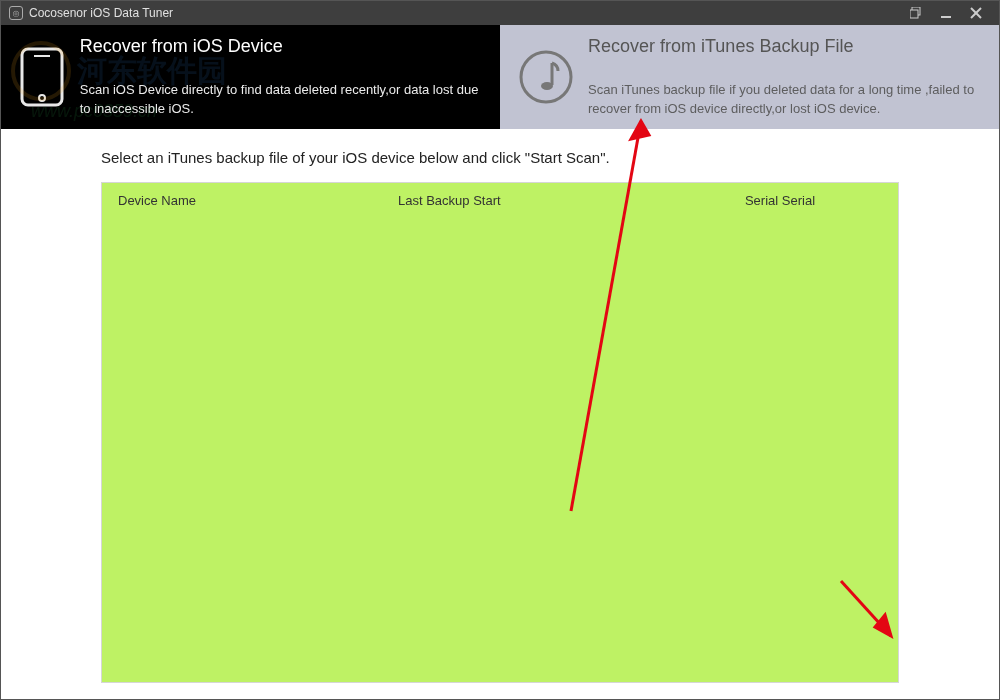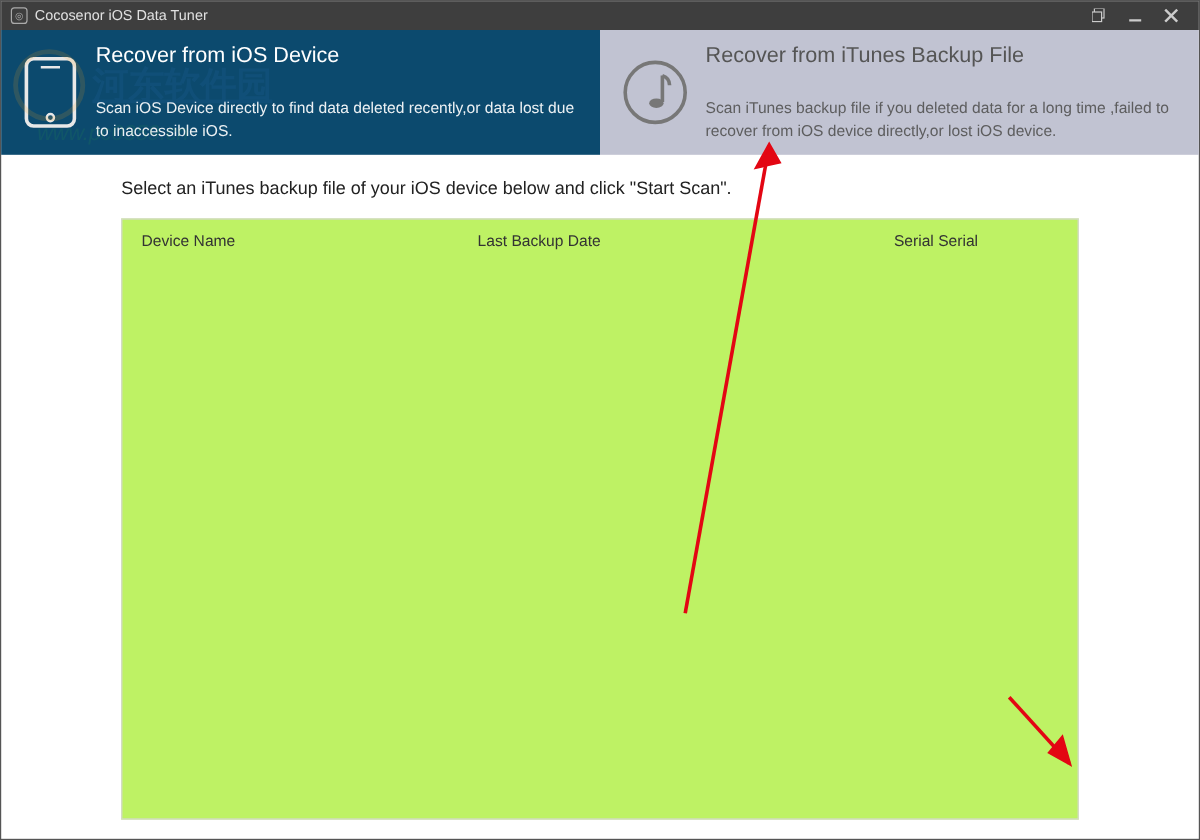--- a/index.html
+++ b/index.html
@@ -5,41 +5,41 @@
   * { margin: 0; padding: 0; box-sizing: border-box; font-family: Arial, "Microsoft YaHei", sans-serif; }
   html, body { width: 1000px; height: 700px; overflow: hidden; background: #fff; }
   .window { width: 1000px; height: 700px; border: 1px solid #555; display: flex; flex-direction: column; position: relative; }
   .titlebar { height: 24px; background: #3e3e3e; color: #e0e0e0; display: flex; align-items: center; padding: 0 8px; font-size: 12px; }
   .titlebar .app-icon { width: 14px; height: 14px; border: 1px solid #aaa; border-radius: 3px; margin-right: 6px; display:flex;align-items:center;justify-content:center;font-size:8px;color:#aaa; }
   .titlebar .title { flex: 1; }
   .titlebar .win-btns { display: flex; gap: 0; }
   .titlebar .win-btn { width: 30px; height: 24px; display: flex; align-items: center; justify-content: center; cursor: pointer; color:#ddd; font-size:13px; }
   .tabs { height: 104px; display: flex; }
   .tab { flex: 1; display: flex; align-items: center; padding: 16px 18px; cursor: pointer; }
-  .tab.inactive { background: #0c4a6e; color: #fff; }
+  .tab.inactive { background: #000000; color: #fff; }
   .tab.active { background: #c1c3d2; color: #555; }
   .tab .tab-icon { width: 60px; height: 60px; margin-right: 14px; display:flex;align-items:center;justify-content:center; }
   .tab.inactive .tab-icon svg { stroke: #e8e8e8; fill: none; }
   .tab.active .tab-icon svg { stroke: #777; fill: none; }
   .tab .tab-text .t-title { font-size: 18px; font-weight: 500; margin-bottom: 4px; }
   .tab .tab-text .t-desc { font-size: 13px; line-height: 1.4; opacity: .92; margin-top: 24px; }
   .content { flex: 1; padding: 20px 100px 16px 100px; display: flex; flex-direction: column; }
   .instruction { font-size: 15px; font-weight: normal; color: #222; margin-bottom: 16px; }
   .list-box { flex: 1; border: 1px solid #d6d6d6; background: #bef264; overflow-y:auto; }
   .list-header { display: flex; padding: 10px 16px; font-size: 13px; color: #333; }
   .col-name { flex: 0 0 280px; }
   .col-date { flex: 0 0 280px; }
   .col-serial { flex: 1; text-align:center; }
   .footer { display: flex; align-items: center; margin-top: 18px; }
   .note { color: #d77a2a; font-size: 13px; line-height: 1.4; max-width: 520px; }
   .start-btn { margin-left: auto; background: #7e7e7e; color: #fff; font-size: 22px; padding: 18px 38px; cursor: pointer; border:none; }
   
   .watermark { position: absolute; top: 40px; left: 10px; opacity: .15; pointer-events:none; }
   .watermark .wm-logo { width:60px;height:60px;border:4px solid #f7a51c;border-radius:50%; display:inline-block;vertical-align:middle;}
-  .watermark .wm-text { font-size:30px; color:#2b6fb3; font-weight:bold; vertical-align:middle; margin-left:6px;text-decoration:underline;}
+  .watermark .wm-text { font-size:30px; color:#2b6fb3; font-weight:bold; vertical-align:middle; margin-left:6px;}
   .watermark .wm-url { display:block; font-size:18px; color:#2b9a4a; margin-left:20px; font-style:italic;}
   
   .arrow { position:absolute; pointer-events:none; }
   .arrow svg line, .arrow svg polygon { stroke:#e30613; fill:#e30613; stroke-width:3; }
 </style>
 </head>
 <body>
 
 <div class="window">
 
@@ -95,21 +95,21 @@
         <div class="t-desc">Scan iTunes backup file if you deleted data for a long time ,failed to recover from iOS device directly,or lost iOS device.</div>
       </div>
     </div>
   </div>
 
   <div class="content">
     <div class="instruction">Select an iTunes backup file of your iOS device below and click "Start Scan".</div>
     <div class="list-box">
       <div class="list-header">
         <div class="col-name">Device Name</div>
-        <div class="col-date">Last Backup Date</div>
+        <div class="col-date">Last Backup Start</div>
         <div class="col-serial">Serial Serial</div>
       </div>
     </div>
   </div>
 
   <div class="watermark">
     <span class="wm-logo"></span><span class="wm-text">河东软件园</span>
     <span class="wm-url">www.pc0359.cn</span>
   </div>
 

